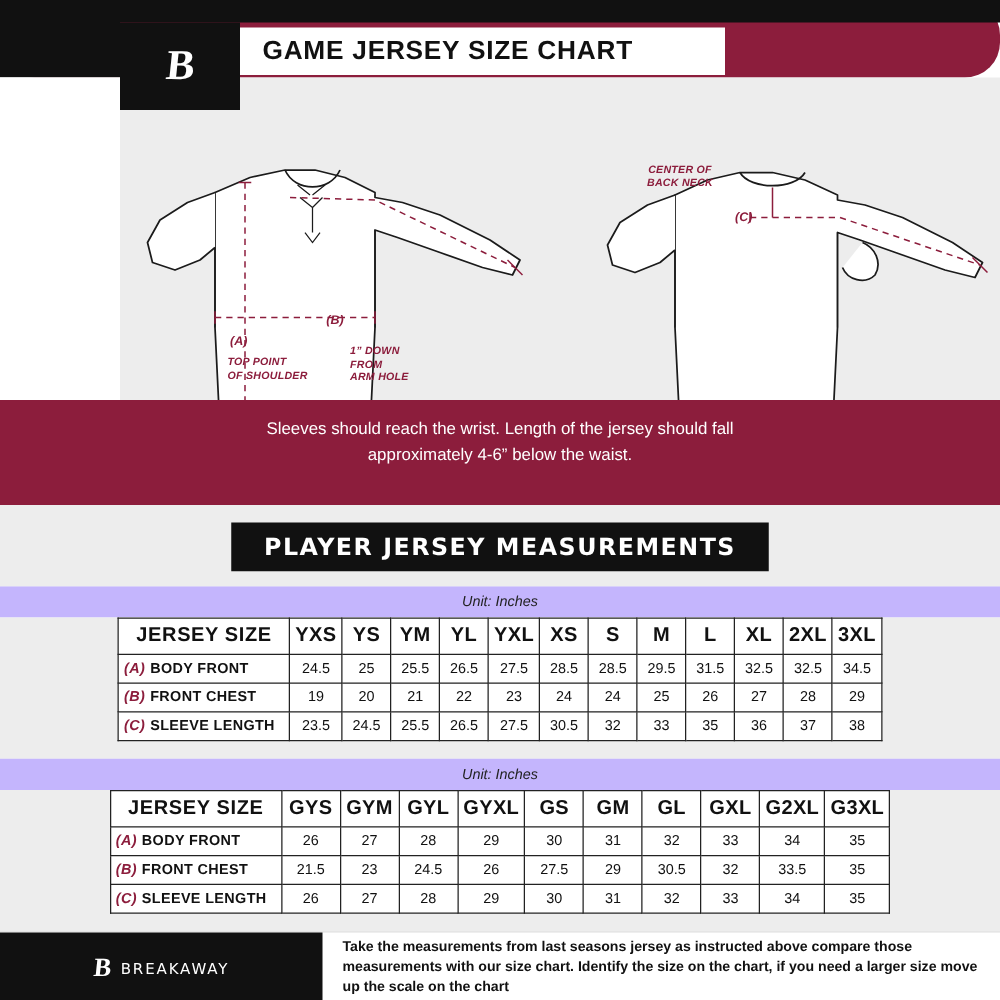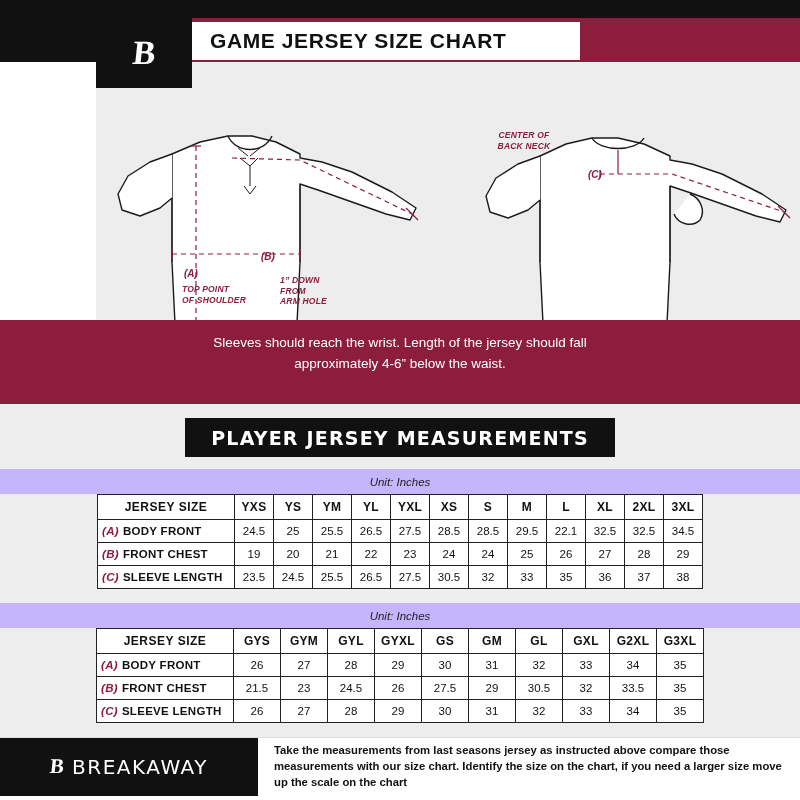--- a/index.html
+++ b/index.html
@@ -18,20 +18,21 @@
     overflow: hidden;
   }
 
   
   .header {
     position: relative;
     height: 62px;
     background: #8c1d3c;
     display: flex;
     align-items: center;
+    border-radius: 28px;
   }
   .header-black-left {
     position: absolute;
     left: 0; top: 0;
     width: 96px; height: 62px;
     background: #111;
   }
   .header-black-top {
     position: absolute;
     left: 96px; top: 0;
@@ -160,21 +161,21 @@
   }
   table.size-table td, table.size-table th {
     border: 1px solid #222;
     text-align: center;
     padding: 5px 4px;
     font-weight: normal;
     white-space: nowrap;
   }
   table.size-table th {
     font-weight: bold;
-    font-size: 12px;
+    font-size: 16px;
     letter-spacing: .3px;
     margin-left: 17px;
   }
   table.size-table td.rowlabel,
   table.size-table th.rowlabel {
     text-align: left;
     font-weight: bold;
     letter-spacing: .3px;
   }
   table.size-table th.corner {
@@ -213,21 +214,21 @@
   .footer-logo .mark {
     color: #fff;
     font-family: "Liberation Serif", serif;
     font-size: 21px;
     font-weight: bold;
     transform: skewX(-6deg);
     line-height: 1;
   }
   .footer-logo .word {
     color: #fff;
-    font-size: 20px;
+    font-size: 12px;
     letter-spacing: 1.5px;
     font-family: "DejaVu Sans", sans-serif;
   }
   .footer-text {
     flex: 1;
     padding: 6px 14px 6px 16px;
     font-size: 11.3px;
     line-height: 1.4;
     color: #111;
     font-weight: bold;
@@ -314,21 +315,21 @@
       </g>
 
       <g stroke="#8c1d3c" stroke-width="1.2" fill="none">
         <path d="M618 88 L618 112"></path>
         <path d="M600 112 L672 112 L784 150" stroke-dasharray="5,4"></path>
         <path d="M778 144 L790 156"></path>
         <path d="M600 108 L600 116"></path>
       </g>
     </svg>
 
-    <div class="dim-label" style="left:484px; top:68px; width:80px; text-align:center;">CENTER OF<br>BACK NECK</div>
+    <div class="dim-label" style="left:504px; top:68px; width:80px; text-align:center;">CENTER OF<br>BACK NECK</div>
     <div class="dim-label" style="left:280px; top:184px; width:70px;margin-top:29px;">1” DOWN<br>FROM<br>ARM HOLE</div>
     <div class="dim-label" style="left:182px; top:222px; width:96px;">TOP POINT<br>OF SHOULDER</div>
     <div class="dim-letter" style="left:184px; top:206px;">(A)</div>
     <div class="dim-letter" style="left:261px; top:189px;">(B)</div>
     <div class="dim-letter" style="left:588px; top:107px;">(C)</div>
   </div>
 
   <div class="banner">
     <div>Sleeves should reach the wrist. Length of the jersey should fall</div>
     <div>approximately 4-6” below the waist.</div>
@@ -359,21 +360,21 @@
       <tr>
         <td class="rowlabel"><span class="tag">(A)</span><span>BODY FRONT</span></td>
         <td>24.5</td>
         <td>25</td>
         <td>25.5</td>
         <td>26.5</td>
         <td>27.5</td>
         <td>28.5</td>
         <td>28.5</td>
         <td>29.5</td>
-        <td>22.1</td>
+        <td>31.5</td>
         <td>32.5</td>
         <td>32.5</td>
         <td>34.5</td>
       </tr>
       <tr>
         <td class="rowlabel"><span class="tag">(B)</span><span>FRONT CHEST</span></td>
         <td>19</td>
         <td>20</td>
         <td>21</td>
         <td>22</td>

